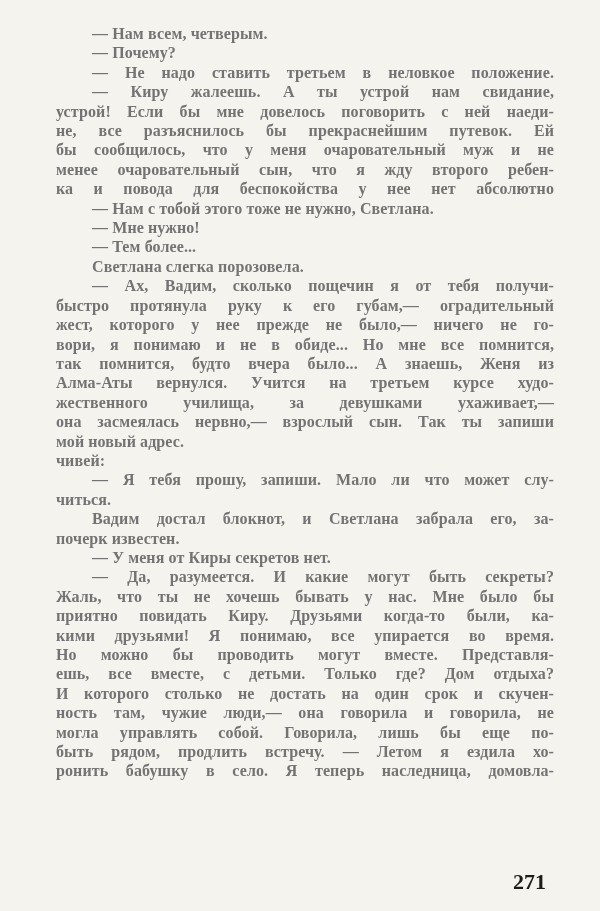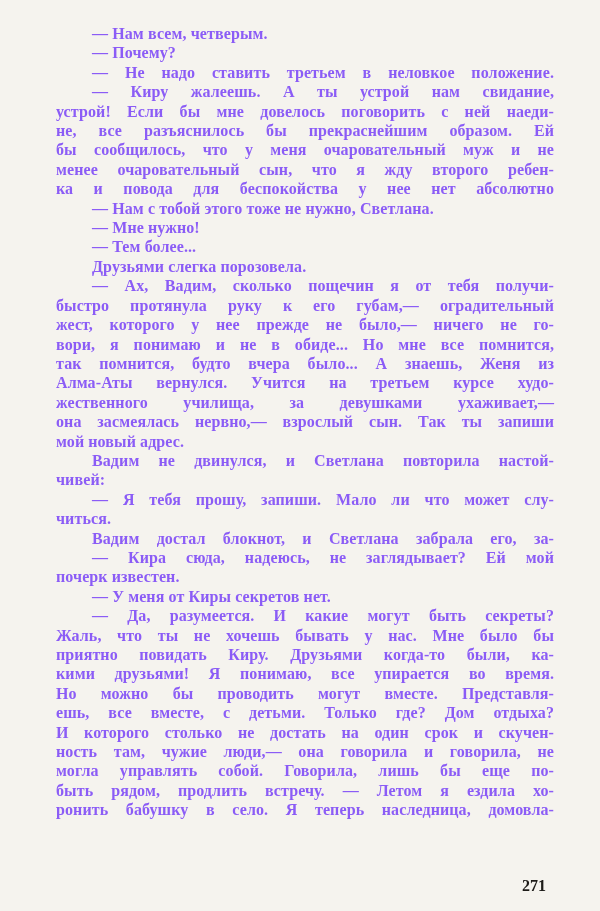--- a/index.html
+++ b/index.html
@@ -18,75 +18,73 @@
     position: absolute;
     left: 56px;
     top: 24px;
     width: 498px;
   }
   .line {
     font-family: "Liberation Serif", "DejaVu Serif", serif;
     font-weight: 700;
     font-size: 16px;
     line-height: 19.4px;
-    color: #8b5cf6;
+    color: #737373;
     text-align: justify;
     text-align-last: justify;
     letter-spacing: 0.1px;
   }
   .line.indent {
     padding-left: 36px;
   }
   .line.end {
     text-align: left;
     text-align-last: left;
   }
   .page-num {
     position: absolute;
     right: 54px;
     bottom: 16px;
     font-family: "Liberation Serif", "DejaVu Serif", serif;
     font-weight: 700;
-    font-size: 16px;
+    font-size: 22px;
     color: #1d1b18;
   }
 </style>
 </head>
 <body>
 
 <div class="page">
   <div class="text-block">
     <div class="line indent end">— Нам всем, четверым.</div>
     <div class="line indent end">— Почему?</div>
     <div class="line indent">— Не надо ставить третьем в неловкое положение.</div>
     <div class="line indent">— Киру жалеешь. А ты устрой нам свидание,</div>
     <div class="line">устрой! Если бы мне довелось поговорить с ней наеди-</div>
-    <div class="line">не, все разъяснилось бы прекраснейшим образом. Ей</div>
+    <div class="line">не, все разъяснилось бы прекраснейшим путевок. Ей</div>
     <div class="line">бы сообщилось, что у меня очаровательный муж и не</div>
     <div class="line">менее очаровательный сын, что я жду второго ребен-</div>
     <div class="line">ка и повода для беспокойства у нее нет абсолютно</div>
     <div class="line indent end">— Нам с тобой этого тоже не нужно, Светлана.</div>
     <div class="line indent end">— Мне нужно!</div>
     <div class="line indent end">— Тем более...</div>
-    <div class="line indent end">Друзьями слегка порозовела.</div>
+    <div class="line indent end">Светлана слегка порозовела.</div>
     <div class="line indent">— Ах, Вадим, сколько пощечин я от тебя получи-</div>
     <div class="line">быстро протянула руку к его губам,— оградительный</div>
     <div class="line">жест, которого у нее прежде не было,— ничего не го-</div>
     <div class="line">вори, я понимаю и не в обиде... Но мне все помнится,</div>
     <div class="line">так помнится, будто вчера было... А знаешь, Женя из</div>
     <div class="line">Алма-Аты вернулся. Учится на третьем курсе худо-</div>
     <div class="line">жественного училища, за девушками ухаживает,—</div>
     <div class="line">она засмеялась нервно,— взрослый сын. Так ты запиши</div>
     <div class="line end">мой новый адрес.</div>
-    <div class="line indent">Вадим не двинулся, и Светлана повторила настой-</div>
     <div class="line end">чивей:</div>
     <div class="line indent">— Я тебя прошу, запиши. Мало ли что может слу-</div>
     <div class="line end">читься.</div>
     <div class="line indent">Вадим достал блокнот, и Светлана забрала его, за-</div>
-    <div class="line indent">— Кира сюда, надеюсь, не заглядывает? Ей мой</div>
     <div class="line end">почерк известен.</div>
     <div class="line indent end">— У меня от Киры секретов нет.</div>
     <div class="line indent">— Да, разумеется. И какие могут быть секреты?</div>
     <div class="line">Жаль, что ты не хочешь бывать у нас. Мне было бы</div>
     <div class="line">приятно повидать Киру. Друзьями когда-то были, ка-</div>
     <div class="line">кими друзьями! Я понимаю, все упирается во время.</div>
     <div class="line">Но можно бы проводить могут вместе. Представля-</div>
     <div class="line">ешь, все вместе, с детьми. Только где? Дом отдыха?</div>
     <div class="line">И которого столько не достать на один срок и скучен-</div>
     <div class="line">ность там, чужие люди,— она говорила и говорила, не</div>

